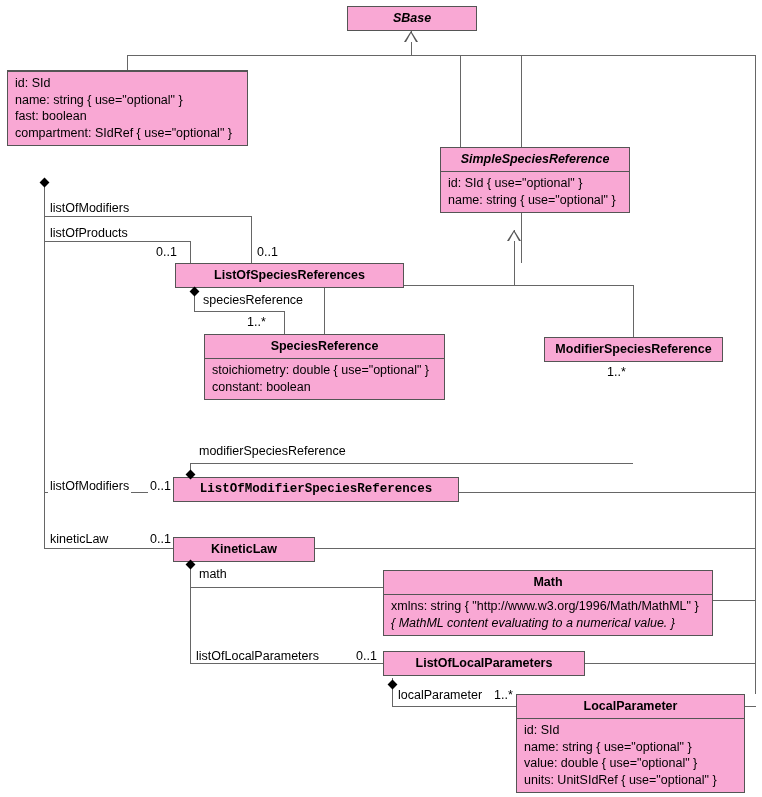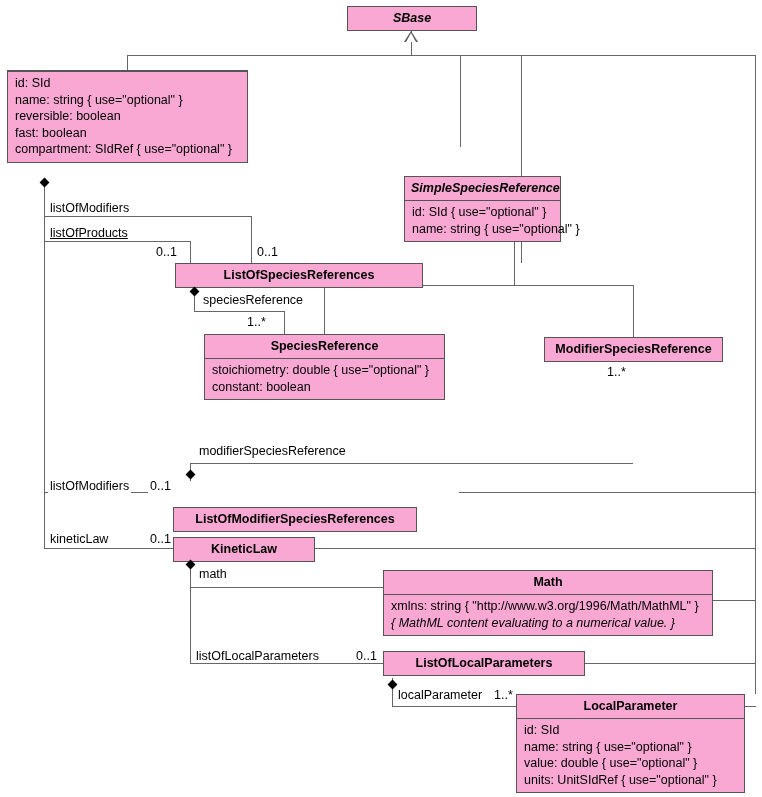--- a/index.html
+++ b/index.html
@@ -172,51 +172,50 @@
   <div class="diamond" style="left:388.5px; top:681px;"></div>
 
   <div class="uml-box" style="left:347px; top:6px; width:130px;">
     <div class="uml-title italic">SBase</div>
   </div>
 
   <div class="uml-box" style="left:7px; top:70px; width:241px;">
     <div class="uml-attrs">
       <div class="uml-attr">id: SId</div>
       <div class="uml-attr">name: string  { use="optional" }</div>
-      <div class="uml-attr">reversible: boolean</div>
       <div class="uml-attr">fast: boolean</div>
       <div class="uml-attr">compartment: SIdRef  { use="optional" }</div>
     </div>
   </div>
 
-  <div class="uml-box" style="left:404px; top:147px; width:157px;margin-top:29px;">
+  <div class="uml-box" style="left:440px; top:147px; width:190px;">
     <div class="uml-title italic">SimpleSpeciesReference</div>
     <div class="uml-attrs">
       <div class="uml-attr">id: SId  { use="optional" }</div>
       <div class="uml-attr">name: string  { use="optional" }</div>
     </div>
   </div>
 
-  <div class="uml-box" style="left:175px; top:263px; width:248px;">
+  <div class="uml-box" style="left:175px; top:263px; width:229px;">
     <div class="uml-title">ListOfSpeciesReferences</div>
   </div>
 
   <div class="uml-box" style="left:204px; top:334px; width:241px;">
     <div class="uml-title">SpeciesReference</div>
     <div class="uml-attrs">
       <div class="uml-attr">stoichiometry: double  { use="optional"  }</div>
       <div class="uml-attr">constant: boolean</div>
     </div>
   </div>
 
   <div class="uml-box" style="left:544px; top:337px; width:179px;">
     <div class="uml-title">ModifierSpeciesReference</div>
   </div>
 
-  <div class="uml-box" style="left:173px; top:507px; width:244px;">
+  <div class="uml-box" style="left:173px; top:477px; width:286px;font-family:Liberation Mono, monospace;">
     <div class="uml-title">ListOfModifierSpeciesReferences</div>
   </div>
 
   <div class="uml-box" style="left:173px; top:537px; width:142px;">
     <div class="uml-title">KineticLaw</div>
   </div>
 
   <div class="uml-box" style="left:383px; top:570px; width:330px;">
     <div class="uml-title">Math</div>
     <div class="uml-attrs">
@@ -233,21 +232,21 @@
     <div class="uml-title">LocalParameter</div>
     <div class="uml-attrs">
       <div class="uml-attr">id: SId</div>
       <div class="uml-attr">name: string { use="optional" }</div>
       <div class="uml-attr">value: double  { use="optional"  }</div>
       <div class="uml-attr">units:  UnitSIdRef { use="optional"  }</div>
     </div>
   </div>
 
   <div class="lbl" style="left:48px; top:201px;">listOfModifiers</div>
-  <div class="lbl" style="left:48px; top:226px;text-decoration:underline;">listOfProducts</div>
+  <div class="lbl" style="left:48px; top:226px;">listOfProducts</div>
   <div class="lbl" style="left:154px; top:245px;">0..1</div>
   <div class="lbl" style="left:255px; top:245px;">0..1</div>
 
   <div class="lbl" style="left:201px; top:293px;">speciesReference</div>
   <div class="lbl" style="left:245px; top:315px;">1..*</div>
 
   <div class="lbl" style="left:605px; top:365px;">1..*</div>
 
   <div class="lbl" style="left:197px; top:444px;">modifierSpeciesReference</div>
 

